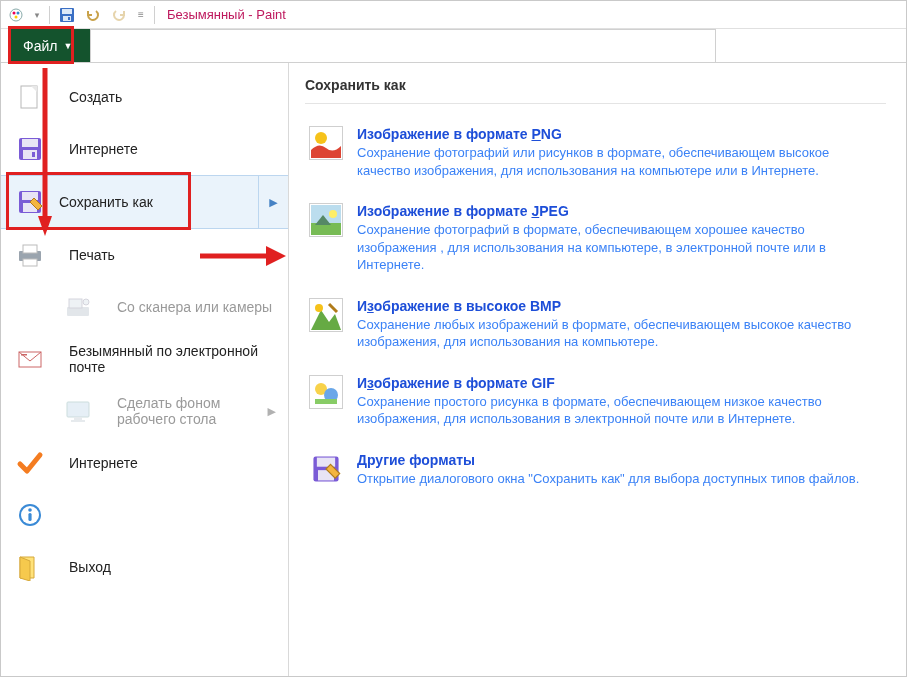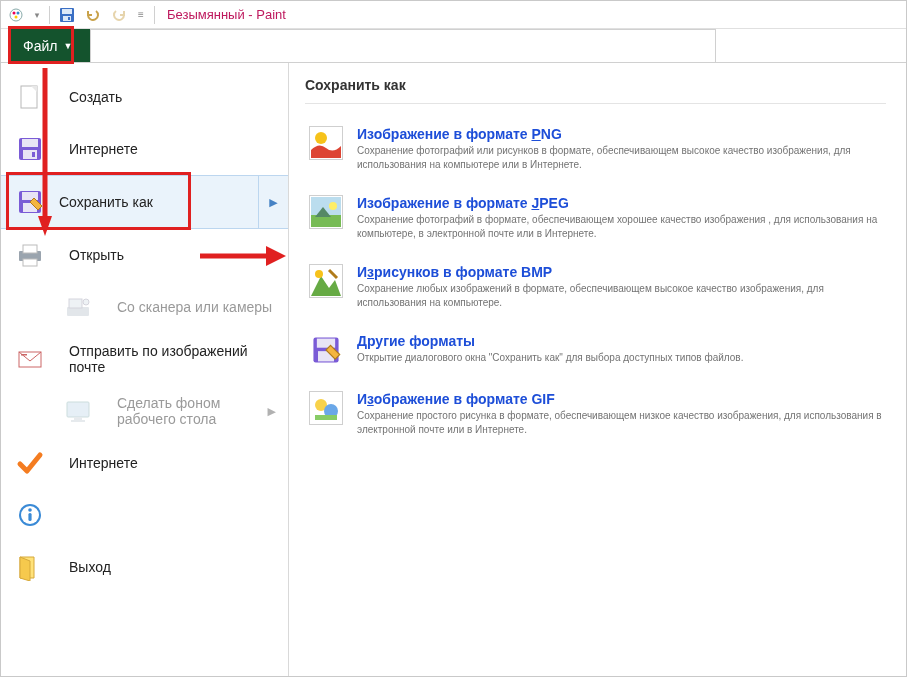--- a/index.html
+++ b/index.html
@@ -162,22 +162,22 @@
   }
   .format-text { flex: 1; }
   .format-title {
     font-size: 14px;
     font-weight: 700;
     color: #1d4ed8;
     margin-bottom: 2px;
   }
   .format-title u { text-decoration: underline; }
   .format-desc {
-    font-size: 10px;
-    color: #737373;
+    font-size: 13px;
+    color: #3b82f6;
     line-height: 1.35;
   }
 
   
   .arrow-vert {
     position: absolute;
     left: 38px; top: 68px;
     width: 14px; height: 170px;
     z-index: 35;
     pointer-events: none;
@@ -293,21 +293,21 @@
     </div>
 
     <div class="menu-item">
       <div class="menu-icon">
         <svg width="28" height="28" viewBox="0 0 28 28">
             <rect x="3" y="10" width="22" height="10" rx="1" fill="#9aa4ae"></rect>
             <rect x="7" y="4" width="14" height="8" fill="#fff" stroke="#bbb"></rect>
             <rect x="7" y="18" width="14" height="7" fill="#fff" stroke="#bbb"></rect>
           </svg>
       </div>
-      <span class="menu-label">Открыть</span>
+      <span class="menu-label">Печать</span>
       <span class="menu-chevron">▶</span>
     </div>
 
     <div class="menu-item disabled">
       <div class="menu-icon" style="opacity:.5">
         <svg width="28" height="28" viewBox="0 0 28 28">
             <rect x="3" y="14" width="22" height="9" rx="1" fill="#c7cfd6"></rect>
             <rect x="5" y="6" width="13" height="9" fill="#dfe6ec" stroke="#aab"></rect>
             <circle cx="22" cy="9" r="3" fill="#dfe6ec" stroke="#aab"></circle>
           </svg>
@@ -316,21 +316,21 @@
     </div>
 
     <div class="menu-item">
       <div class="menu-icon">
         <svg width="28" height="28" viewBox="0 0 28 28">
             <rect x="3" y="7" width="22" height="15" fill="#fff" stroke="#c66"></rect>
             <path d="M3 7 L14 16 L25 7" fill="none" stroke="#c66"></path>
             <rect x="5" y="9" width="6" height="1.5" fill="#c66"></rect>
           </svg>
       </div>
-      <span class="menu-label">Отправить по изображений почте</span>
+      <span class="menu-label">Безымянный по электронной почте</span>
     </div>
 
     <div class="menu-item disabled">
       <div class="menu-icon" style="opacity:.5">
         <svg width="28" height="28" viewBox="0 0 28 28">
             <rect x="3" y="5" width="22" height="15" rx="1" fill="#cfe0ef" stroke="#9bb"></rect>
             <rect x="10" y="20" width="8" height="3" fill="#cfd6dd"></rect>
             <rect x="7" y="23" width="14" height="2" fill="#cfd6dd"></rect>
           </svg>
       </div>
@@ -405,49 +405,49 @@
     <div class="format-item">
       <div class="format-thumb">
         <svg width="30" height="30" viewBox="0 0 30 30">
             <rect width="30" height="30" fill="#fff"></rect>
             <path d="M0 30 L10 10 L18 22 L24 14 L30 30 Z" fill="#6a4"></path>
             <circle cx="8" cy="8" r="4" fill="#f6c21a"></circle>
             <path d="M18 4 L26 12" stroke="#b07b1a" stroke-width="3"></path>
           </svg>
       </div>
       <div class="format-text">
-        <div class="format-title"><span>И</span><u>з</u><span>рисунков в формате BMP</span></div>
+        <div class="format-title"><span>И</span><u>з</u><span>ображение в высокое BMP</span></div>
         <div class="format-desc">Сохранение любых изображений в формате, обеспечивающем высокое качество изображения, для использования на компьютере.</div>
+      </div>
+    </div>
+
+    <div class="format-item">
+      <div class="format-thumb">
+        <svg width="30" height="30" viewBox="0 0 30 30">
+            <rect width="30" height="30" fill="#fff"></rect>
+            <circle cx="10" cy="12" r="6" fill="#f8d24a"></circle>
+            <circle cx="20" cy="18" r="7" fill="#6aa7e8"></circle>
+            <rect x="4" y="22" width="22" height="5" fill="#8c6"></rect>
+          </svg>
+      </div>
+      <div class="format-text">
+        <div class="format-title"><span>И</span><u>з</u><span>ображение в формате GIF</span></div>
+        <div class="format-desc">Сохранение простого рисунка в формате, обеспечивающем низкое качество изображения, для использования в электронной почте или в Интернете.</div>
       </div>
     </div>
 
     <div class="format-item">
       <div class="format-thumb" style="border:none">
         <svg width="32" height="32" viewBox="0 0 28 28">
             <rect x="3" y="3" width="22" height="22" rx="2" fill="#7a5bd6"></rect>
             <rect x="6" y="4" width="16" height="8" fill="#e8e4f5"></rect>
             <rect x="7" y="15" width="14" height="9" fill="#e8e4f5"></rect>
             <path d="M18 10 L26 18 L22 22 L14 14 Z" fill="#f4b53f" stroke="#b07b1a"></path>
           </svg>
       </div>
       <div class="format-text">
         <div class="format-title"><span></span><u>Д</u><span>ругие форматы</span></div>
         <div class="format-desc">Открытие диалогового окна "Сохранить как" для выбора доступных типов файлов.</div>
       </div>
     </div>
 
-    <div class="format-item">
-      <div class="format-thumb">
-        <svg width="30" height="30" viewBox="0 0 30 30">
-            <rect width="30" height="30" fill="#fff"></rect>
-            <circle cx="10" cy="12" r="6" fill="#f8d24a"></circle>
-            <circle cx="20" cy="18" r="7" fill="#6aa7e8"></circle>
-            <rect x="4" y="22" width="22" height="5" fill="#8c6"></rect>
-          </svg>
-      </div>
-      <div class="format-text">
-        <div class="format-title"><span>И</span><u>з</u><span>ображение в формате GIF</span></div>
-        <div class="format-desc">Сохранение простого рисунка в формате, обеспечивающем низкое качество изображения, для использования в электронной почте или в Интернете.</div>
-      </div>
-    </div>
-
   </div>
 </div>
 
 </body></html>

